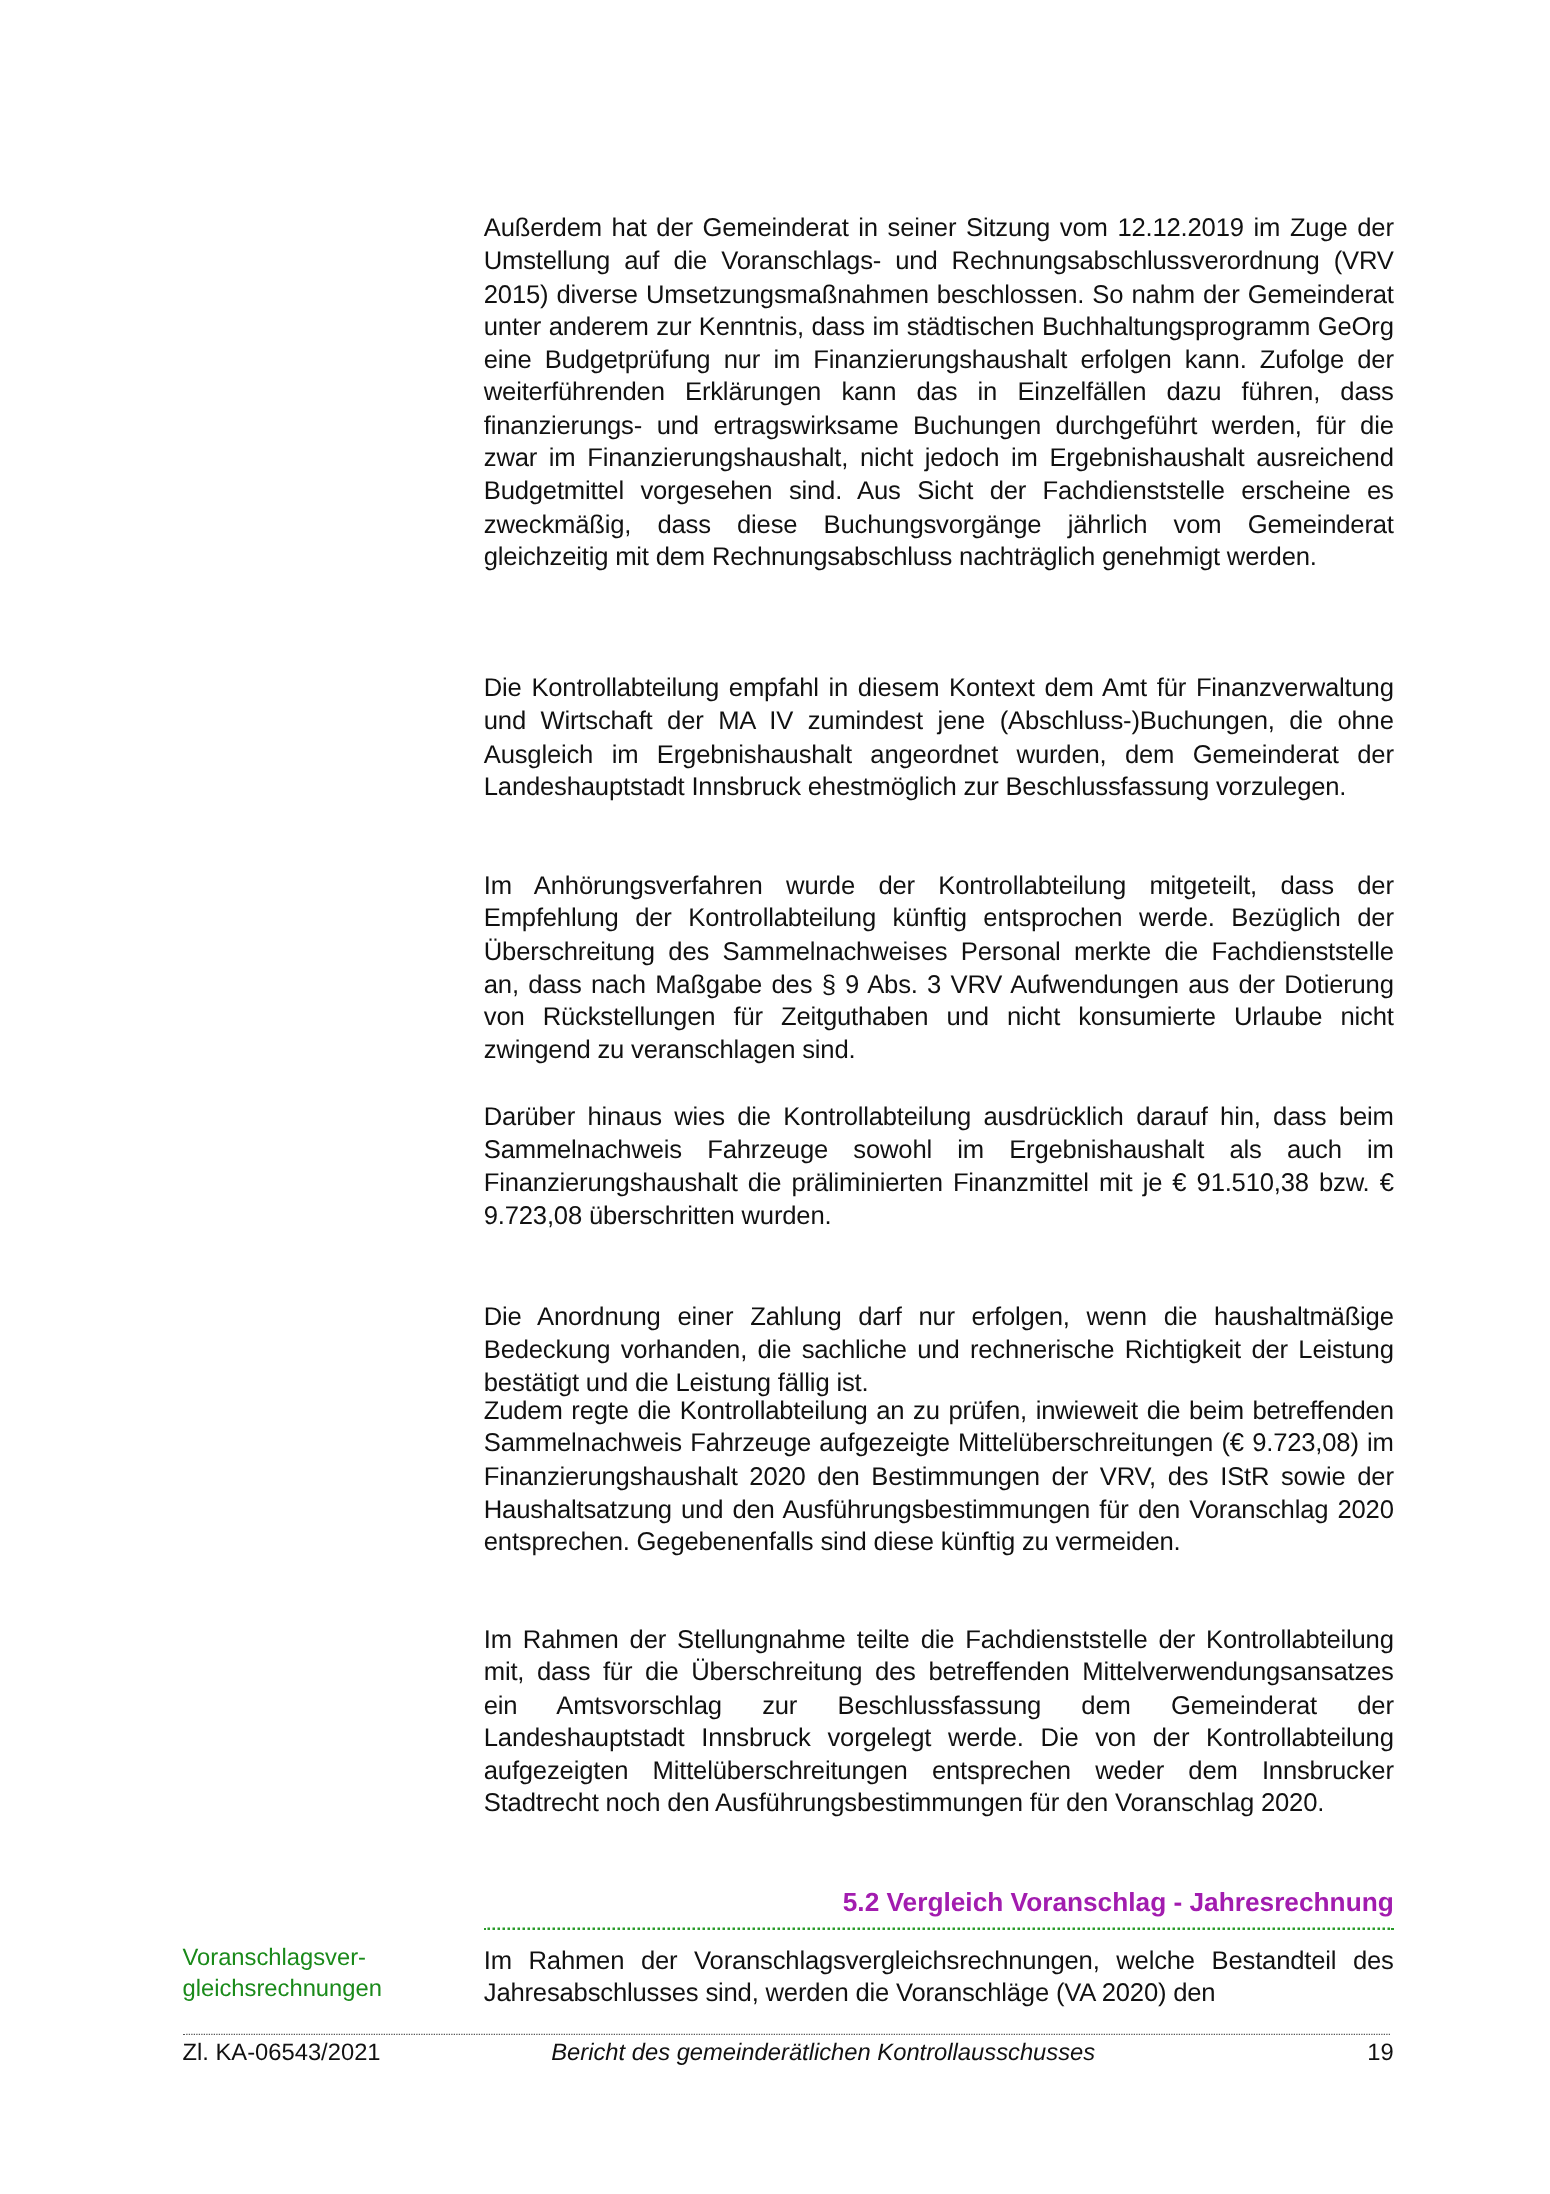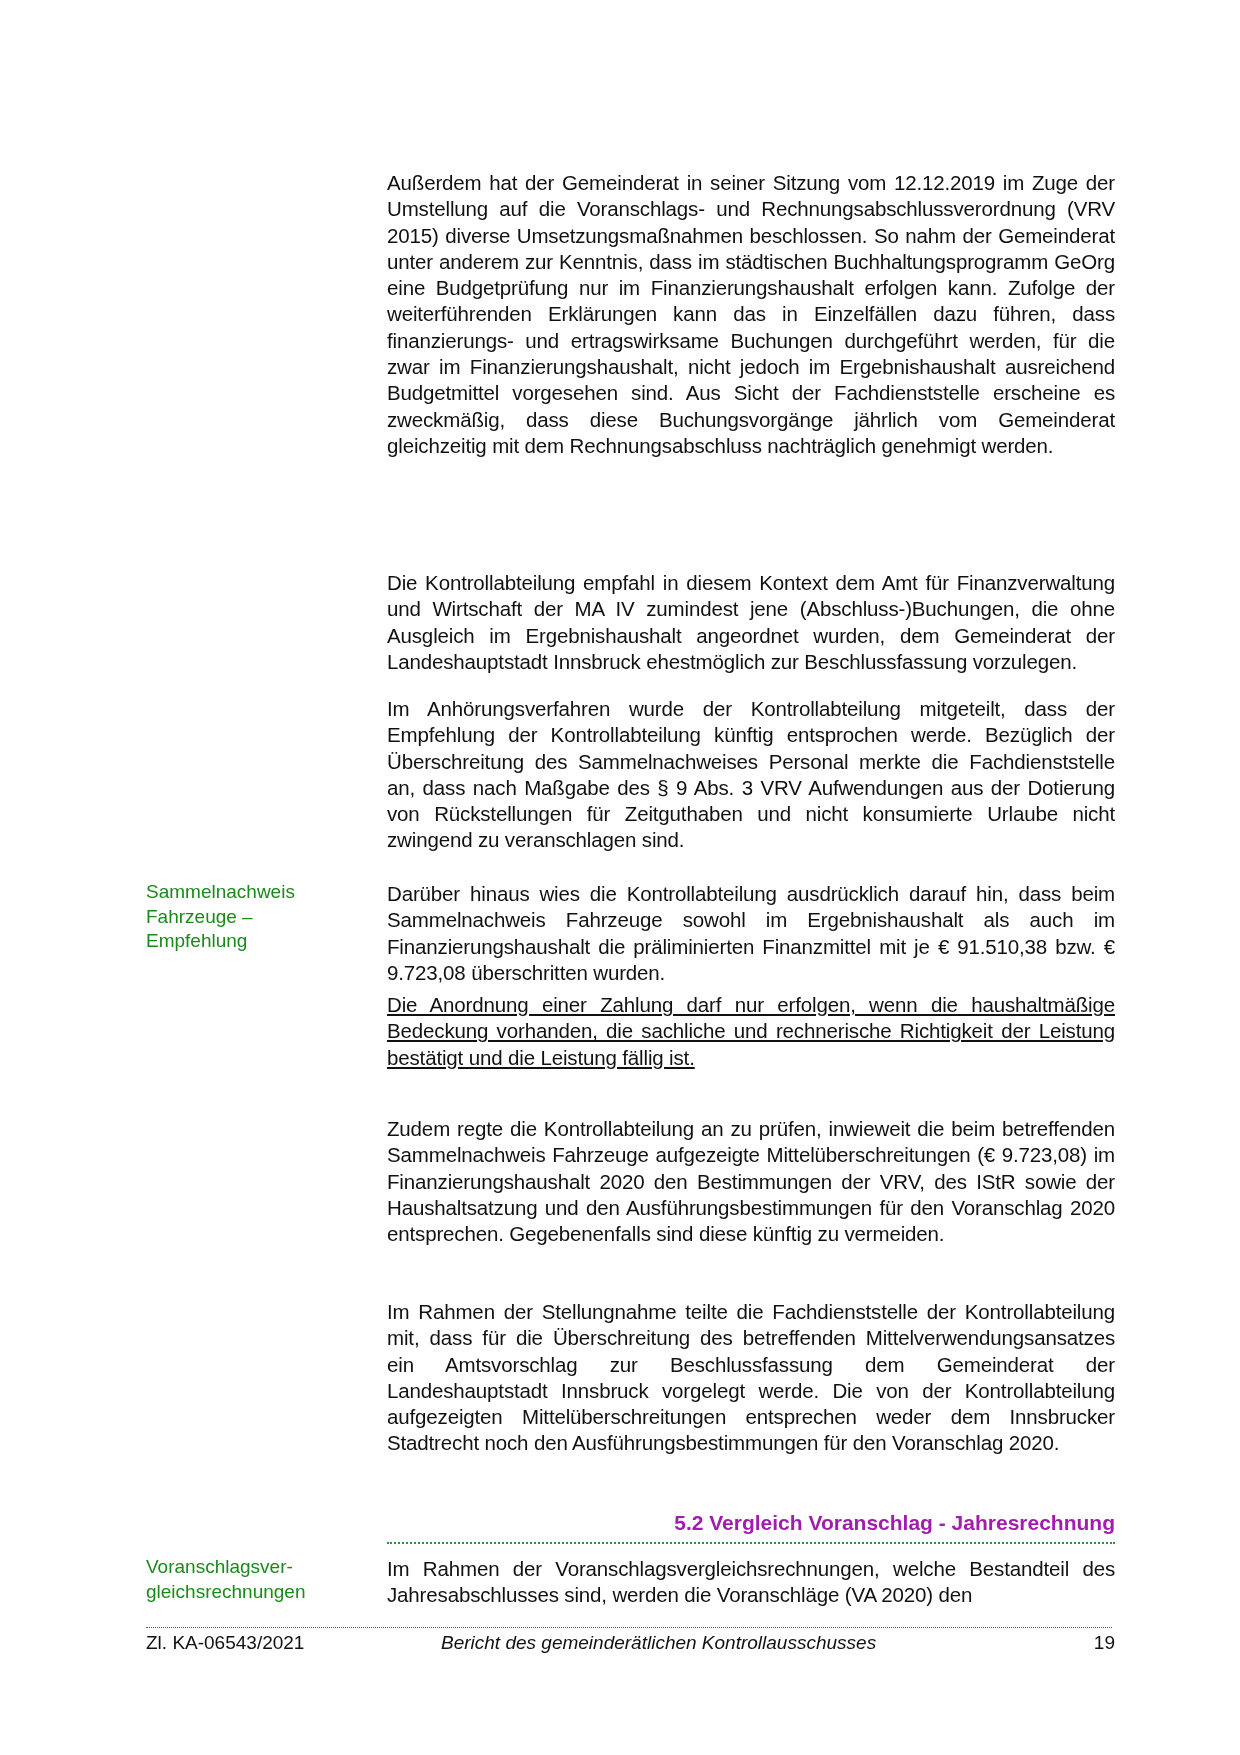--- a/index.html
+++ b/index.html
@@ -80,31 +80,28 @@
     .footer .center { position: absolute; left: 295px; font-style: italic; }
     .footer .right { position: absolute; right: 0; }
   </style>
 </head>
 <body>
 
 <div class="page">
 
   <p class="para" style="top:170px;">Außerdem hat der Gemeinderat in seiner Sitzung vom 12.12.2019 im Zuge der Umstellung auf die Voranschlags- und Rechnungsabschluss­verordnung (VRV 2015) diverse Umsetzungsmaßnahmen beschlossen. So nahm der Gemeinderat unter anderem zur Kenntnis, dass im städti­schen Buchhaltungsprogramm GeOrg eine Budgetprüfung nur im Fi­nanzierungshaushalt erfolgen kann. Zufolge der weiterführenden Erklä­rungen kann das in Einzelfällen dazu führen, dass finanzierungs- und ertragswirksame Buchungen durchgeführt werden, für die zwar im Fi­nanzierungshaushalt, nicht jedoch im Ergebnishaushalt ausreichend Budgetmittel vorgesehen sind. Aus Sicht der Fachdienststelle erscheine es zweckmäßig, dass diese Buchungsvorgänge jährlich vom Gemein­derat gleichzeitig mit dem Rechnungsabschluss nachträglich genehmigt werden.</p>
 
-  <p class="para" style="top:570px;">Die Kontrollabteilung empfahl in diesem Kontext dem Amt für Finanz­verwaltung und Wirtschaft der MA IV zumindest jene (Ab­schluss-)Buchungen, die ohne Ausgleich im Ergebnishaushalt angeord­net wurden, dem Gemeinderat der Landeshauptstadt Innsbruck ehest­möglich zur Beschlussfassung vorzulegen.</p>
+  <p class="para" style="top:538px;">Die Kontrollabteilung empfahl in diesem Kontext dem Amt für Finanz­verwaltung und Wirtschaft der MA IV zumindest jene (Ab­schluss-)Buchungen, die ohne Ausgleich im Ergebnishaushalt angeord­net wurden, dem Gemeinderat der Landeshauptstadt Innsbruck ehest­möglich zur Beschlussfassung vorzulegen.</p>
 
   <p class="para" style="top:696px;">Im Anhörungsverfahren wurde der Kontrollabteilung mitgeteilt, dass der Empfehlung der Kontrollabteilung künftig entsprochen werde. Bezüglich der Überschreitung des Sammelnachweises Personal merkte die Fach­dienststelle an, dass nach Maßgabe des § 9 Abs. 3 VRV Aufwendun­gen aus der Dotierung von Rückstellungen für Zeitguthaben und nicht konsumierte Urlaube nicht zwingend zu veranschlagen sind.</p>
 
-  <div class="margin-note" style="top:880px;">
-    <span>Sammelnachweis Fahrzeuge – Empfehlung</span>
-  </div>
 
   <p class="para" style="top:881px;">Darüber hinaus wies die Kontrollabteilung ausdrücklich darauf hin, dass beim Sammelnachweis Fahrzeuge sowohl im Ergebnishaushalt als auch im Finanzierungshaushalt die präliminierten Finanzmittel mit je € 91.510,38 bzw. € 9.723,08 überschritten wurden.</p>
 
-  <p class="para" style="top:992px;text-decoration:underline;">Die Anordnung einer Zahlung darf nur erfolgen, wenn die haushaltmä­ßige Bedeckung vorhanden, die sachliche und rechnerische Richtigkeit der Leistung bestätigt und die Leistung fällig ist.</p>
+  <p class="para" style="top:1041px;">Die Anordnung einer Zahlung darf nur erfolgen, wenn die haushaltmä­ßige Bedeckung vorhanden, die sachliche und rechnerische Richtigkeit der Leistung bestätigt und die Leistung fällig ist.</p>
 
   <p class="para" style="top:1116px;">Zudem regte die Kontrollabteilung an zu prüfen, inwieweit die beim be­treffenden Sammelnachweis Fahrzeuge aufgezeigte Mittelüberschrei­tungen (€ 9.723,08) im Finanzierungshaushalt 2020 den Bestimmungen der VRV, des IStR sowie der Haushaltsatzung und den Ausführungsbe­stimmungen für den Voranschlag 2020 entsprechen. Gegebenenfalls sind diese künftig zu vermeiden.</p>
 
   <p class="para" style="top:1299px;">Im Rahmen der Stellungnahme teilte die Fachdienststelle der Kon­trollabteilung mit, dass für die Überschreitung des betreffenden Mittel­verwendungsansatzes ein Amtsvorschlag zur Beschlussfassung dem Gemeinderat der Landeshauptstadt Innsbruck vorgelegt werde. Die von der Kontrollabteilung aufgezeigten Mittelüberschreitungen entsprechen weder dem Innsbrucker Stadtrecht noch den Ausführungsbestimmun­gen für den Voranschlag 2020.</p>
 
   <h2 class="section-heading">5.2  Vergleich Voranschlag - Jahresrechnung</h2>
   <div class="heading-rule"></div>
 
   <div class="margin-note" style="top:1555px; width:190px;">
     <span>Voranschlagsver­gleichsrechnungen</span>

